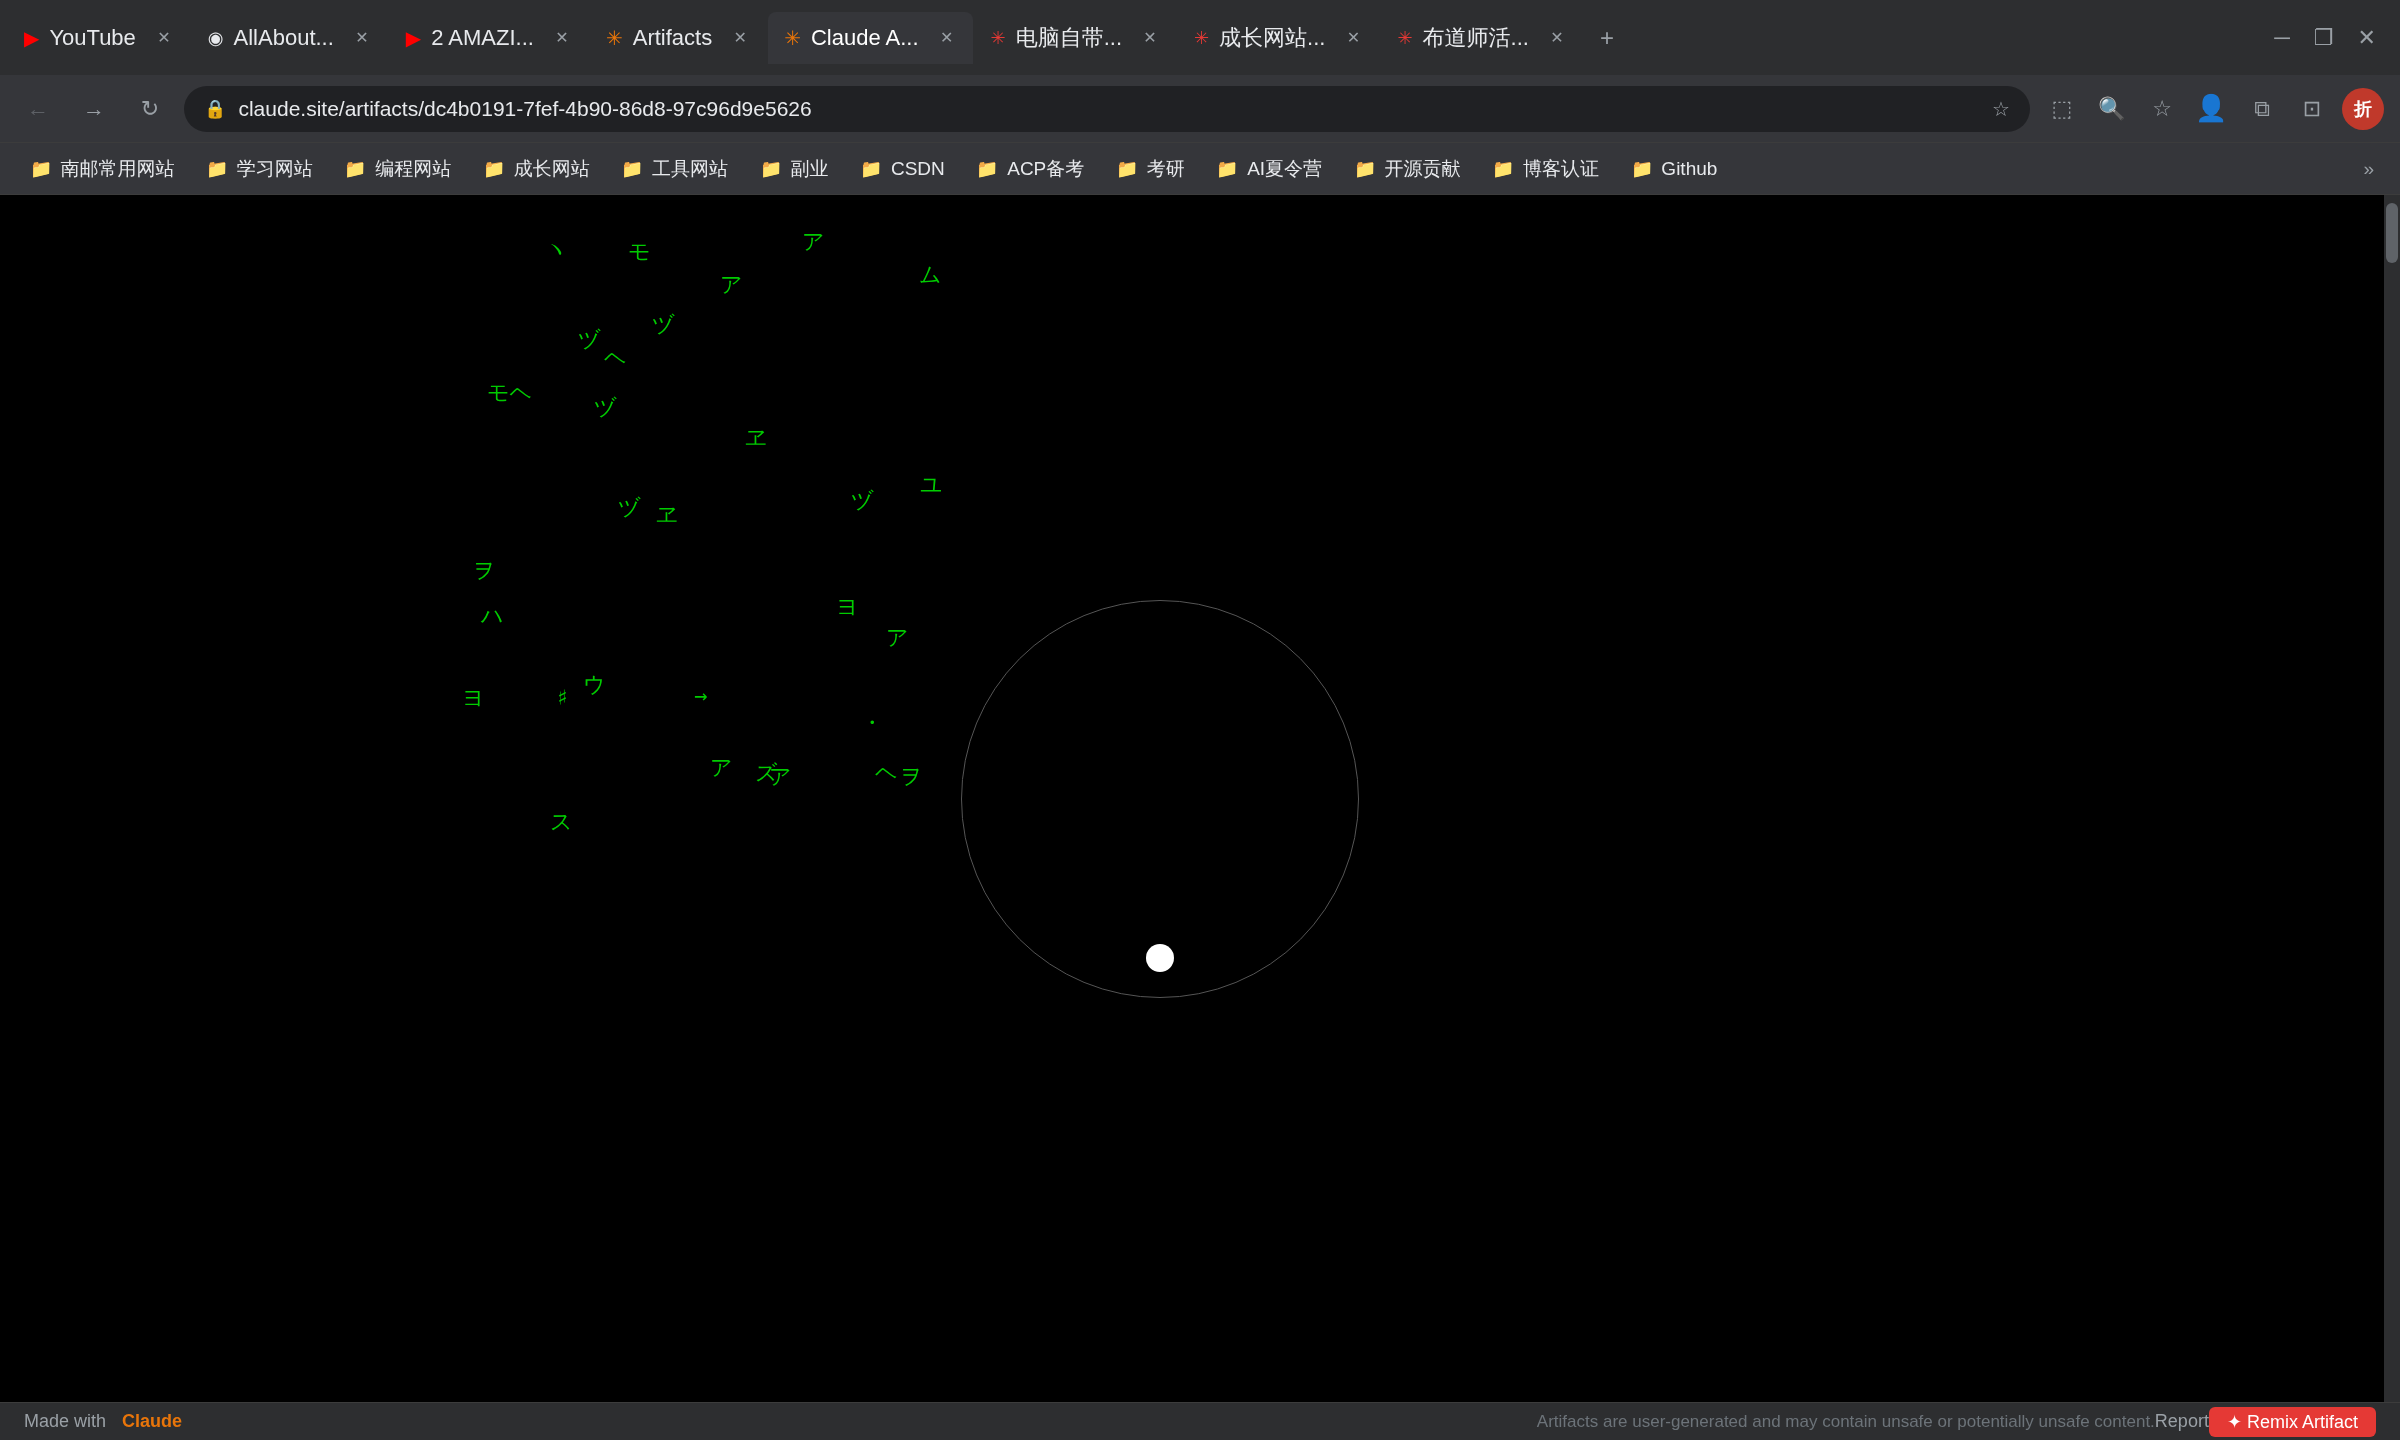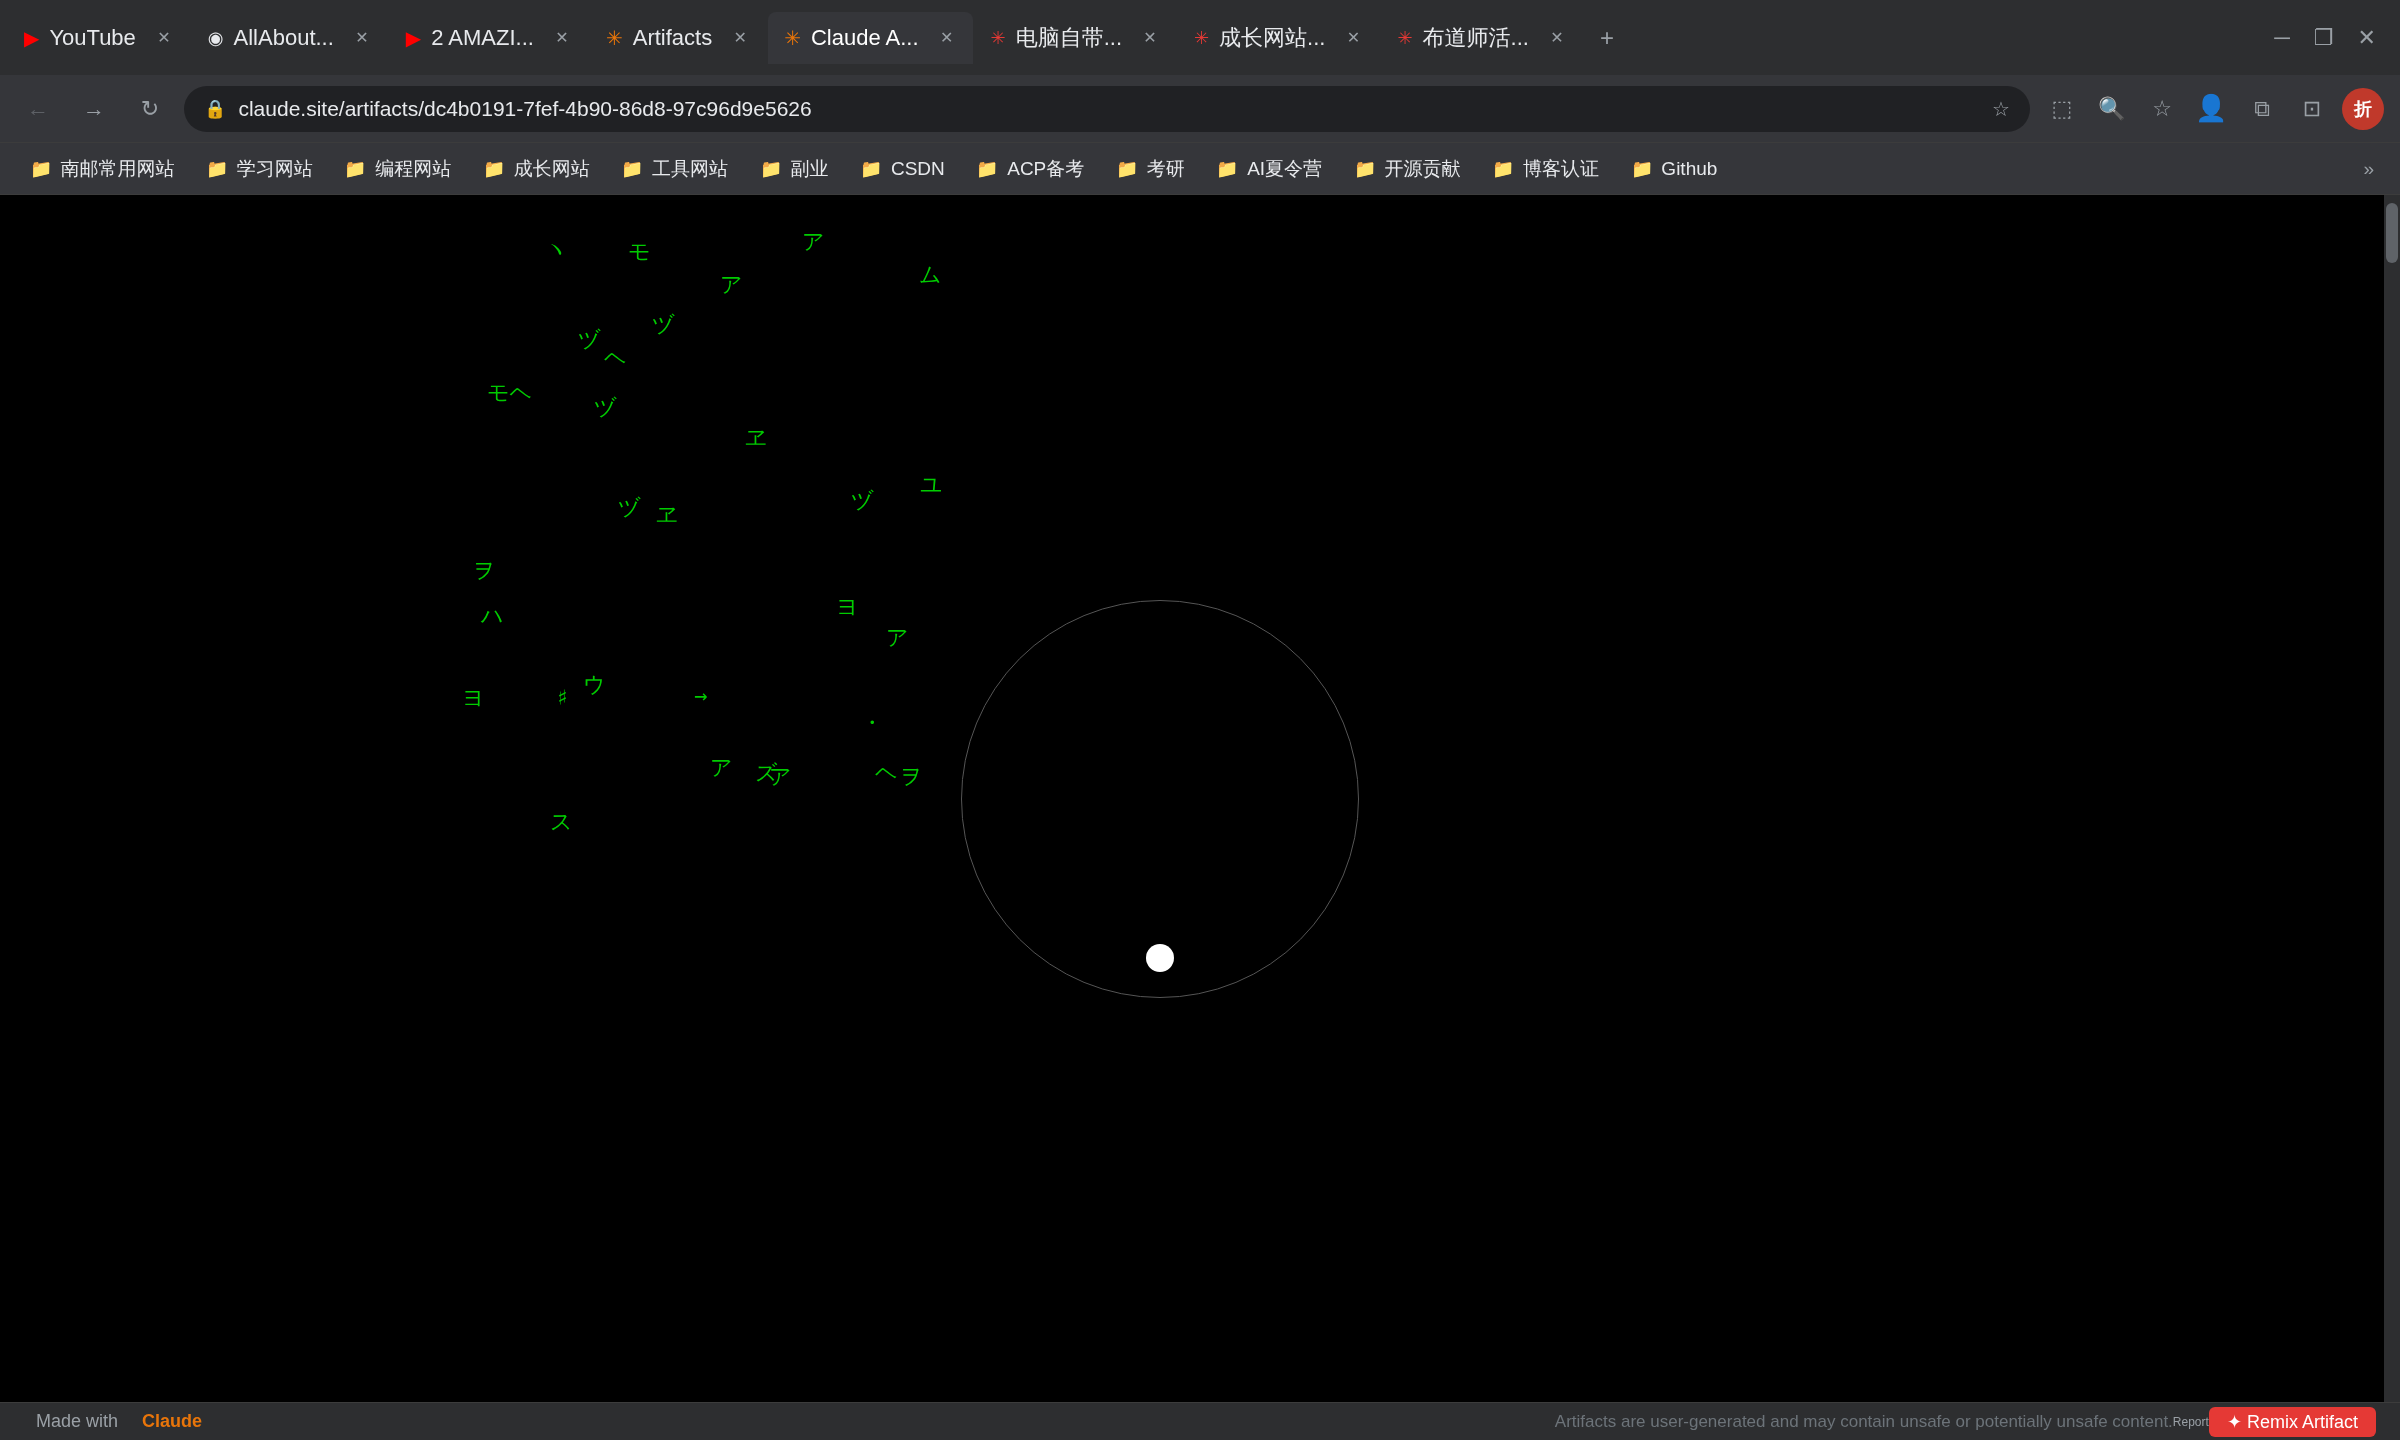--- a/index.html
+++ b/index.html
@@ -264,21 +264,21 @@
       height: 38px;
       background: #2d2e30;
       display: flex;
       align-items: center;
       padding: 0 24px;
       font-size: 18px;
       color: #9aa0a6;
       justify-content: space-between;
       border-top: 1px solid #3c3c3c;
     }
-    .status-left { display: flex; align-items: flex-start; gap: 24px; margin-left: 12px; }
+    .status-left { display: flex; align-items: flex-start; gap: 16px; }
     .status-right { display: flex; align-items: center; }
     .remix-btn {
       background: #e53935;
       color: #fff;
       border-radius: 6px;
       padding: 4px 18px;
       font-size: 18px;
       cursor: pointer;
     }
 
@@ -477,16 +477,16 @@
   </div>
 </div>
 
 <div class="status-bar">
   <div class="status-left">
     <span style="color:#9aa0a6;font-size:18px;">Made with</span>
     <span style="color:#e8750a;font-size:18px;font-weight:600;">Claude</span>
   </div>
   <div class="status-right">
     <span style="font-size:17px;color:#6c7379;">Artifacts are user-generated and may contain unsafe or potentially unsafe content.</span>
-    <span style="cursor:pointer;color:#9aa0a6;font-size:12px;">Report</span>
+    <span style="cursor:pointer;color:#9aa0a6;font-size:18px;">Report</span>
     <span class="remix-btn">✦ Remix Artifact</span>
   </div>
 </div>
 
 </body></html>

